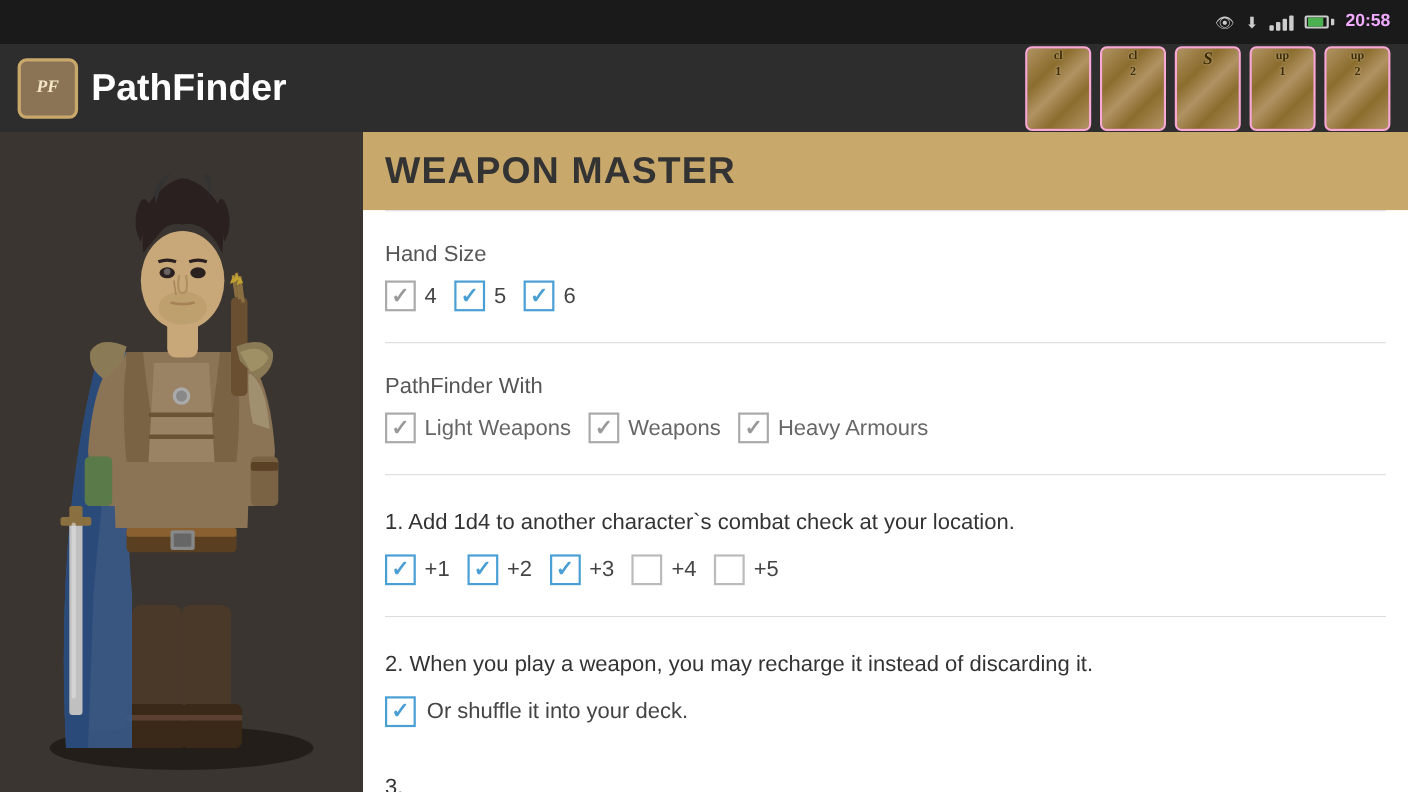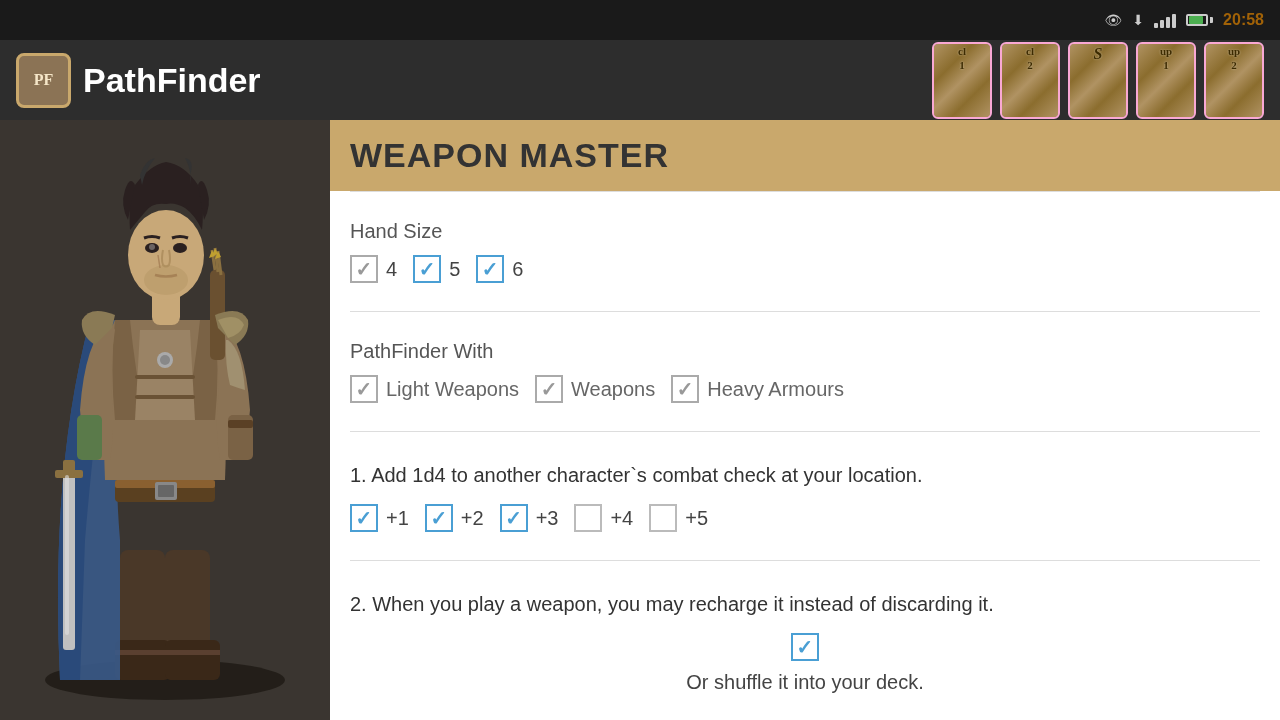--- a/index.html
+++ b/index.html
@@ -20,21 +20,21 @@
       align-items: center;
       justify-content: flex-end;
       padding: 0 16px;
       gap: 10px;
     }
     .status-bar-icon {
       color: #ccc;
       font-size: 14px;
     }
     .status-time {
-      color: #a16207;
+      color: #f0abfc;
       font-size: 16px;
       font-weight: bold;
     }
     .battery-icon {
       display: inline-flex;
       align-items: center;
       gap: 2px;
     }
     .battery-body {
       width: 22px;
@@ -85,20 +85,21 @@
       height: 55px;
       background: #8B7355;
       border: 3px solid #C9A86C;
       border-radius: 8px;
       display: flex;
       align-items: center;
       justify-content: center;
       color: #F5E6C8;
       font-size: 16px;
       font-weight: bold;
+      font-style: italic;
       font-family: Georgia, serif;
       flex-shrink: 0;
     }
     .app-title {
       color: white;
       font-size: 34px;
       font-weight: bold;
       flex: 1;
     }
     .nav-icons {
@@ -271,21 +272,20 @@
       color: #333;
       line-height: 1.5;
       margin-bottom: 14px;
     }
 
     .or-shuffle-row {
       display: flex;
       align-items: center;
       gap: 10px;
       margin-top: 8px;
-      flex-direction: column;
     }
 
     .number-3 {
       font-size: 20px;
       color: #333;
       padding: 16px 20px 0;
     }
 
   </style>
 </head>

